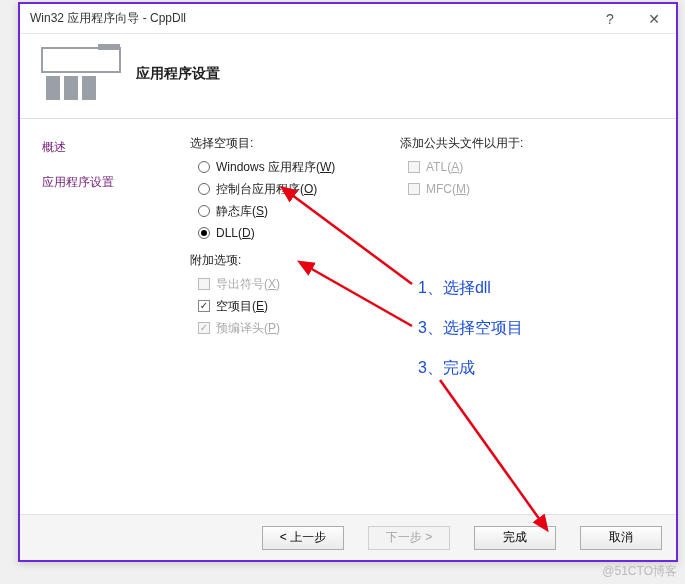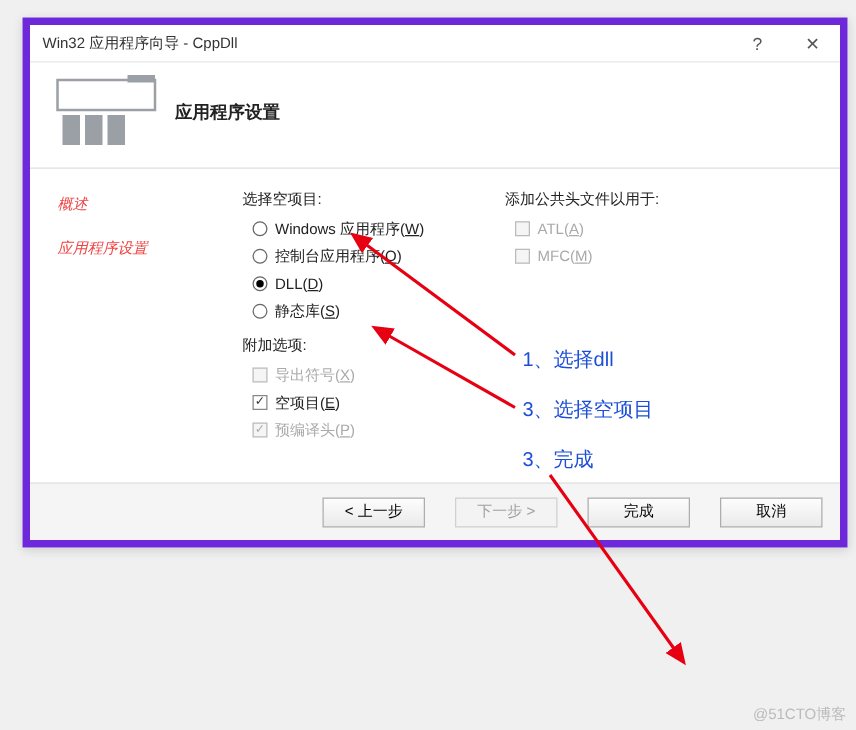--- a/index.html
+++ b/index.html
@@ -8,25 +8,25 @@
       font-size: 12px;
       background: #f0f0f0;
       width: 685px;
       height: 584px;
       position: relative;
       overflow: hidden;
     }
     .dialog {
       position: absolute;
       left: 18px;
-      top: 14px;
+      top: 2px;
       width: 660px;
-      height: 424px;
+      height: 560px;
       background: #ffffff;
-      border: 6px solid #6d28d9;
+      border: 2px solid #6d28d9;
       box-shadow: 0 2px 8px rgba(0,0,0,0.15);
     }
     .titlebar {
       height: 30px;
       background: #ffffff;
       border-bottom: 1px solid #e8e8e8;
       display: flex;
       align-items: center;
       padding-left: 10px;
       color: #333;
@@ -60,25 +60,24 @@
     }
     .content {
       display: flex;
       height: 410px;
     }
     .sidebar {
       width: 160px;
       padding: 16px 10px 10px 22px;
     }
     .sidebar-link {
-      color: #ef4444;
+      color: #701a75;
       padding: 4px 0;
       cursor: pointer;
       margin-bottom: 10px;
-      font-style: italic;
     }
     .main {
       flex: 1;
       padding: 16px 20px 10px 10px;
       display: flex;
     }
     .col-left { width: 210px; }
     .col-right { flex: 1; }
     .group-label { color: #222; margin-bottom: 6px; }
     .radio-row, .check-row {
@@ -208,26 +207,26 @@
 
         <div class="radio-row">
           <span class="radio-circle"></span>
           <span class="option-text"><span>Windows 应用程序</span>(<span class="accel">W</span>)</span>
         </div>
         <div class="radio-row">
           <span class="radio-circle"></span>
           <span class="option-text"><span>控制台应用程序</span>(<span class="accel">O</span>)</span>
         </div>
         <div class="radio-row">
+          <span class="radio-circle"></span>
+          <span class="option-text"><span>静态库</span>(<span class="accel">S</span>)</span>
+        </div>
+        <div class="radio-row">
           <span class="radio-circle checked"></span>
           <span class="option-text"><span>DLL</span>(<span class="accel">D</span>)</span>
-        </div>
-        <div class="radio-row">
-          <span class="radio-circle"></span>
-          <span class="option-text"><span>静态库</span>(<span class="accel">S</span>)</span>
         </div>
 
         <div class="group-label" style="margin-top:10px">附加选项:</div>
 
         <div class="check-row disabled">
           <span class="checkbox-sq disabled"></span>
           <span class="option-text"><span>导出符号</span>(<span class="accel">X</span>)</span>
         </div>
         <div class="check-row">
           <span class="checkbox-sq checked"></span>

